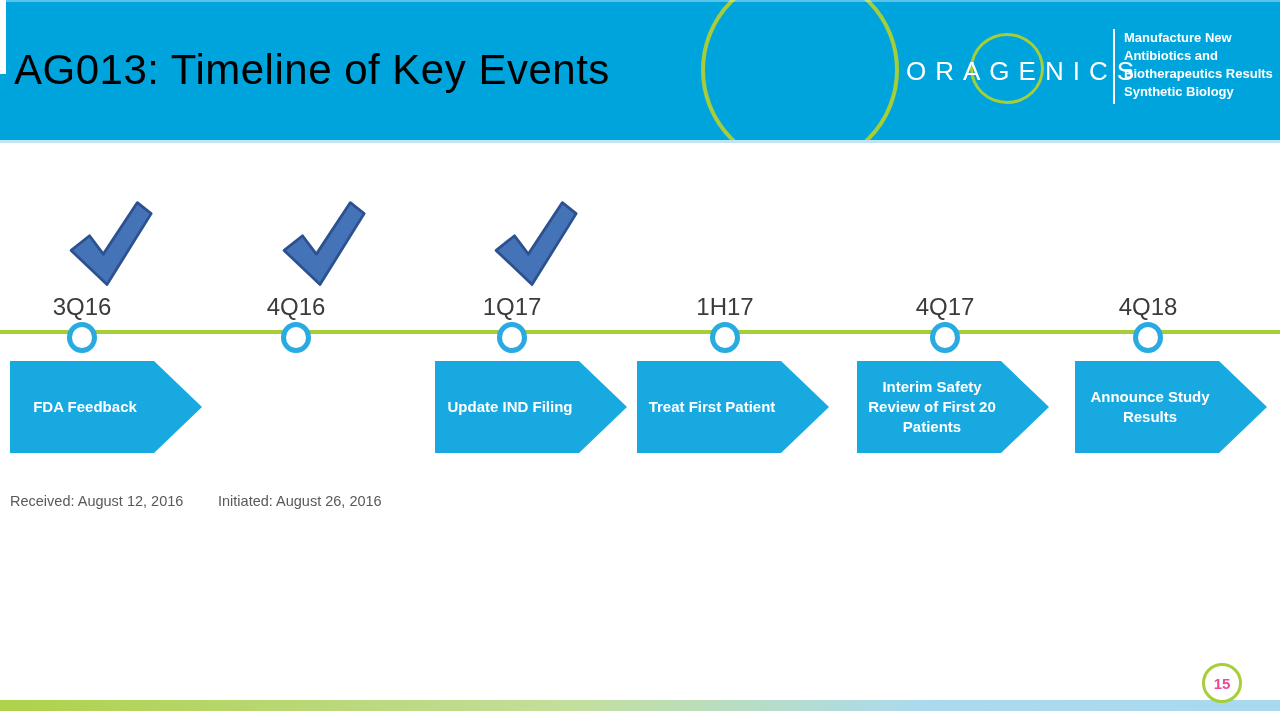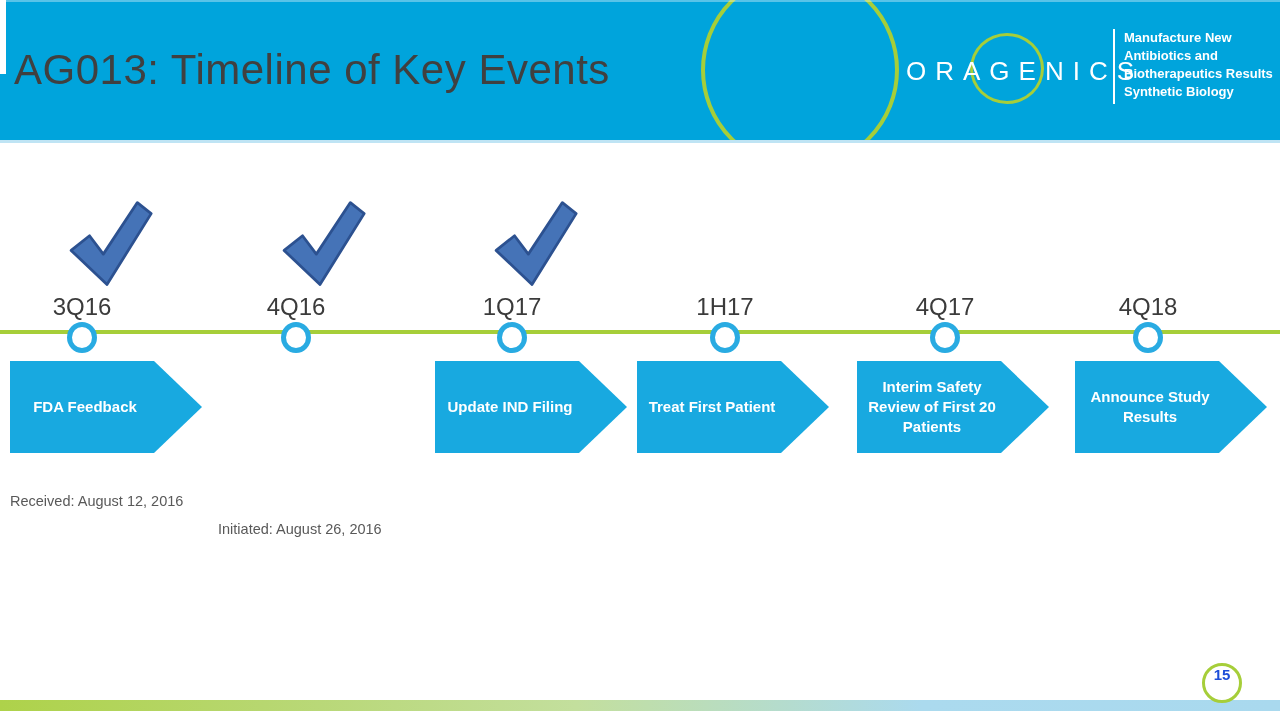--- a/index.html
+++ b/index.html
@@ -11,21 +11,21 @@
 
   
   .header {
     position: absolute; left: 0; top: 0; width: 1280px; height: 143px;
     background: #00a4dc; border-bottom: 3px solid #bfe4f4;
   }
   .header-topline { position: absolute; left: 0; top: 0; width: 1280px; height: 2px; background: rgba(255,255,255,0.35); }
   .corner-notch { position: absolute; left: 0; top: 0; width: 6px; height: 74px; background: #ffffff; }
   .slide-title {
     position: absolute; left: 14px; top: 46px;
-    color: #404040; font-size: 42px; font-weight: 400; letter-spacing: 0.5px;
+    color: #000000; font-size: 42px; font-weight: 400; letter-spacing: 0.5px;
     white-space: nowrap;
   }
   .header-arc-svg { position: absolute; left: 0; top: 0; width: 1280px; height: 140px; }
 
   .brand-wrap { position: absolute; left: 900px; top: 0; width: 380px; height: 140px; }
   .brand-ellipse {
     position: absolute; left: 70px; top: 33px; width: 74px; height: 71px;
     border: 3.5px solid #a6ce39; border-radius: 50%;
   }
   .brand-name {
@@ -58,33 +58,33 @@
     clip-path: polygon(0 0, 75% 0, 100% 50%, 75% 100%, 0 100%);
   }
   .arrow-label {
     position: absolute; left: 4px; top: 0; width: 142px; height: 92px;
     display: flex; align-items: center; justify-content: center;
     color: #ffffff; font-size: 15px; font-weight: 700; line-height: 1.35;
     text-align: center;
   }
   .note { position: absolute; top: 493px; color: #595959; font-size: 14.5px; }
   .note-received { left: 10px; }
-  .note-initiated { left: 218px; margin-top: 28px; }
+  .note-initiated { left: 218px; }
 
   
   .footer-bar {
     position: absolute; left: 0; top: 700px; width: 1280px; height: 11px;
     background: linear-gradient(90deg, #aed24a 0%, #b9d878 25%, #c3df9d 45%, #abdaee 72%, #a9d9ee 100%);
     z-index: 1;
   }
   .page-badge {
     position: absolute; left: 1202px; top: 663px; width: 40px; height: 40px;
     background: #ffffff; border: 3px solid #a6ce39; border-radius: 50%;
-    display: flex; justify-content: center;
-    color: #1d4ed8; font-size: 15px; font-weight: 700; z-index: 2;
+    display: flex; align-items: center; justify-content: center;
+    color: #ec4899; font-size: 15px; font-weight: 700; z-index: 2;
   }
 </style>
 </head>
 <body>
 
 <div class="slide">
 
   <div class="header">
     <svg class="header-arc-svg" viewBox="0 0 1280 140" width="1280" height="140">
       <circle cx="800" cy="70" r="97" fill="none" stroke="#a6ce39" stroke-width="4"></circle>

